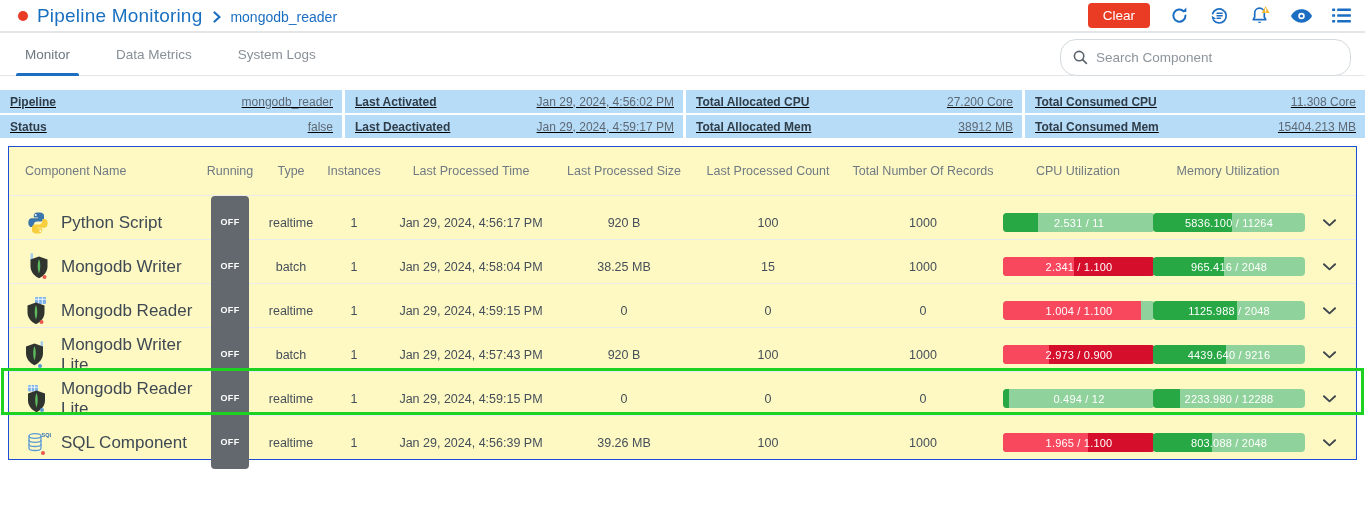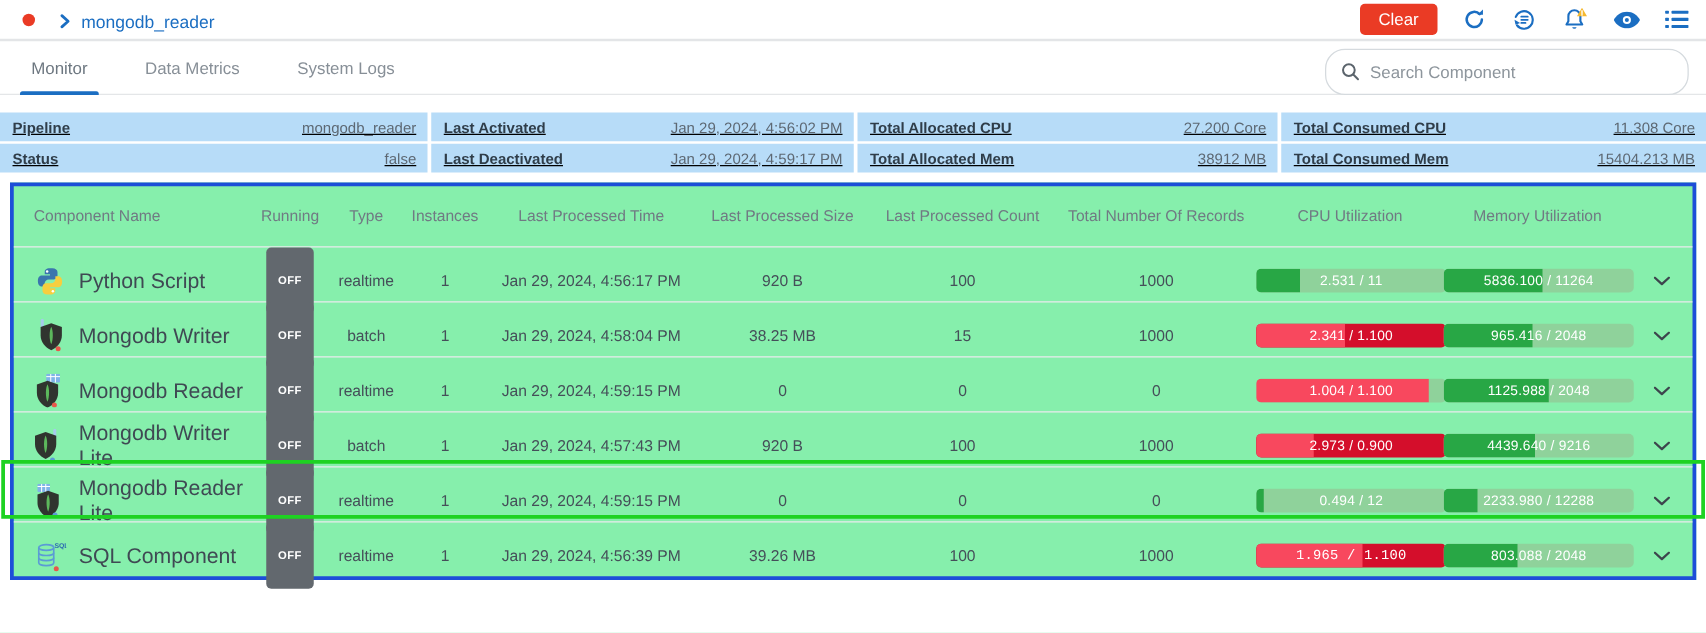--- a/index.html
+++ b/index.html
@@ -25,21 +25,21 @@
   .search-wrap input { border:none; outline:none; flex:1; font-size:13.5px; color:#4a545d; margin-left:8px; font-family:inherit; background:transparent; }
   .search-wrap input::placeholder { color:#8d959c; }
 
   
   .summary { margin-top:14px; display:grid; grid-template-columns:342px 338px 336px 1fr; grid-auto-rows:23px; column-gap:3px; row-gap:2px; background:#fff;text-decoration:underline; }
   .sum-cell { background:var(--info-bg,#b7dcf8); display:flex; align-items:center; justify-content:space-between; padding:0 9px 0 10px; }
   .sum-label { font-size:12px; font-weight:bold; color:#2f3d49; }
   .sum-value { font-size:12px; color:#5d6873; }
 
   
-  .table-card { margin:8px; border:3px solid #1d4ed8; background:#86efac; }
+  .table-card { margin:8px; border:1px solid #1d4ed8; background:#fef9c3; }
   .thead, .trow { display:grid; grid-template-columns:190px 62px 60px 66px 168px 138px 150px 160px 150px 150px 1fr; align-items:center; }
   .thead { height:48px; color:#707a83; font-size:12.5px; }
   .thead > div { text-align:center; }
   .thead > div:first-child { text-align:left; padding-left:16px; }
   .trow { height:44px; border-top:1px solid #e9ebed; font-size:12.5px; color:#454f59; cursor:pointer; }
   .trow > div { text-align:center; }
   .cell-name { display:flex; align-items:center; gap:10px; padding-left:16px; text-align:left !important; }
   .cell-name .cname { font-size:17px; color:#3f4953; }
   .comp-icon { width:26px; height:27px; display:flex; align-items:center; justify-content:center; flex:none; }
   .badge-off { display:inline-block; background:var(--badge,#62686e); color:#fff; font-size:9px; font-weight:bold; letter-spacing:.4px; border-radius:4px; padding:22px 9px; line-height:1; }
@@ -51,20 +51,21 @@
   
   .highlight-overlay { position:absolute; left:1px; right:1px; top:368px; height:47px; border:3px solid var(--highlight,#1ed222); pointer-events:none; z-index:5; }
 </style>
 </head>
 <body>
 
 <div class="page">
 
   <div class="topbar">
     <span class="status-dot"></span>
+    <span class="page-title">Pipeline Monitoring</span>
     <span class="crumb-sep">
       <svg width="10" height="12" viewBox="0 0 10 12">
           <path d="M2.5 1.5L7.5 6l-5 4.5" fill="none" stroke="#1b6ec2" stroke-width="2.2" stroke-linecap="round" stroke-linejoin="round"></path>
         </svg>
     </span>
     <span class="crumb-current">mongodb_reader</span>
 
     <div class="topbar-right">
       <button class="clear-btn">Clear</button>
       <button class="icon-btn">
@@ -390,21 +391,21 @@
         <span class="cname">SQL Component</span>
       </div>
       <div><span class="badge-off">OFF</span></div>
       <div>realtime</div>
       <div>1</div>
       <div>Jan 29, 2024, 4:56:39 PM</div>
       <div>39.26 MB</div>
       <div>100</div>
       <div>1000</div>
       <div>
-          <div class="bar" style="background: rgb(212, 14, 43); font-family: Liberation Mono, monospace;">
+          <div class="bar" style="background: rgb(212, 14, 43);">
             <div class="bar-fill" style="width: 56%; background: rgb(248, 72, 94);"></div>
             <span class="bar-label">1.965 / 1.100</span>
           </div>
         </div>
       <div>
           <div class="bar" style="background: rgb(143, 210, 155);">
             <div class="bar-fill" style="width: 39%; background: rgb(40, 167, 69);"></div>
             <span class="bar-label">803.088 / 2048</span>
           </div>
         </div>

